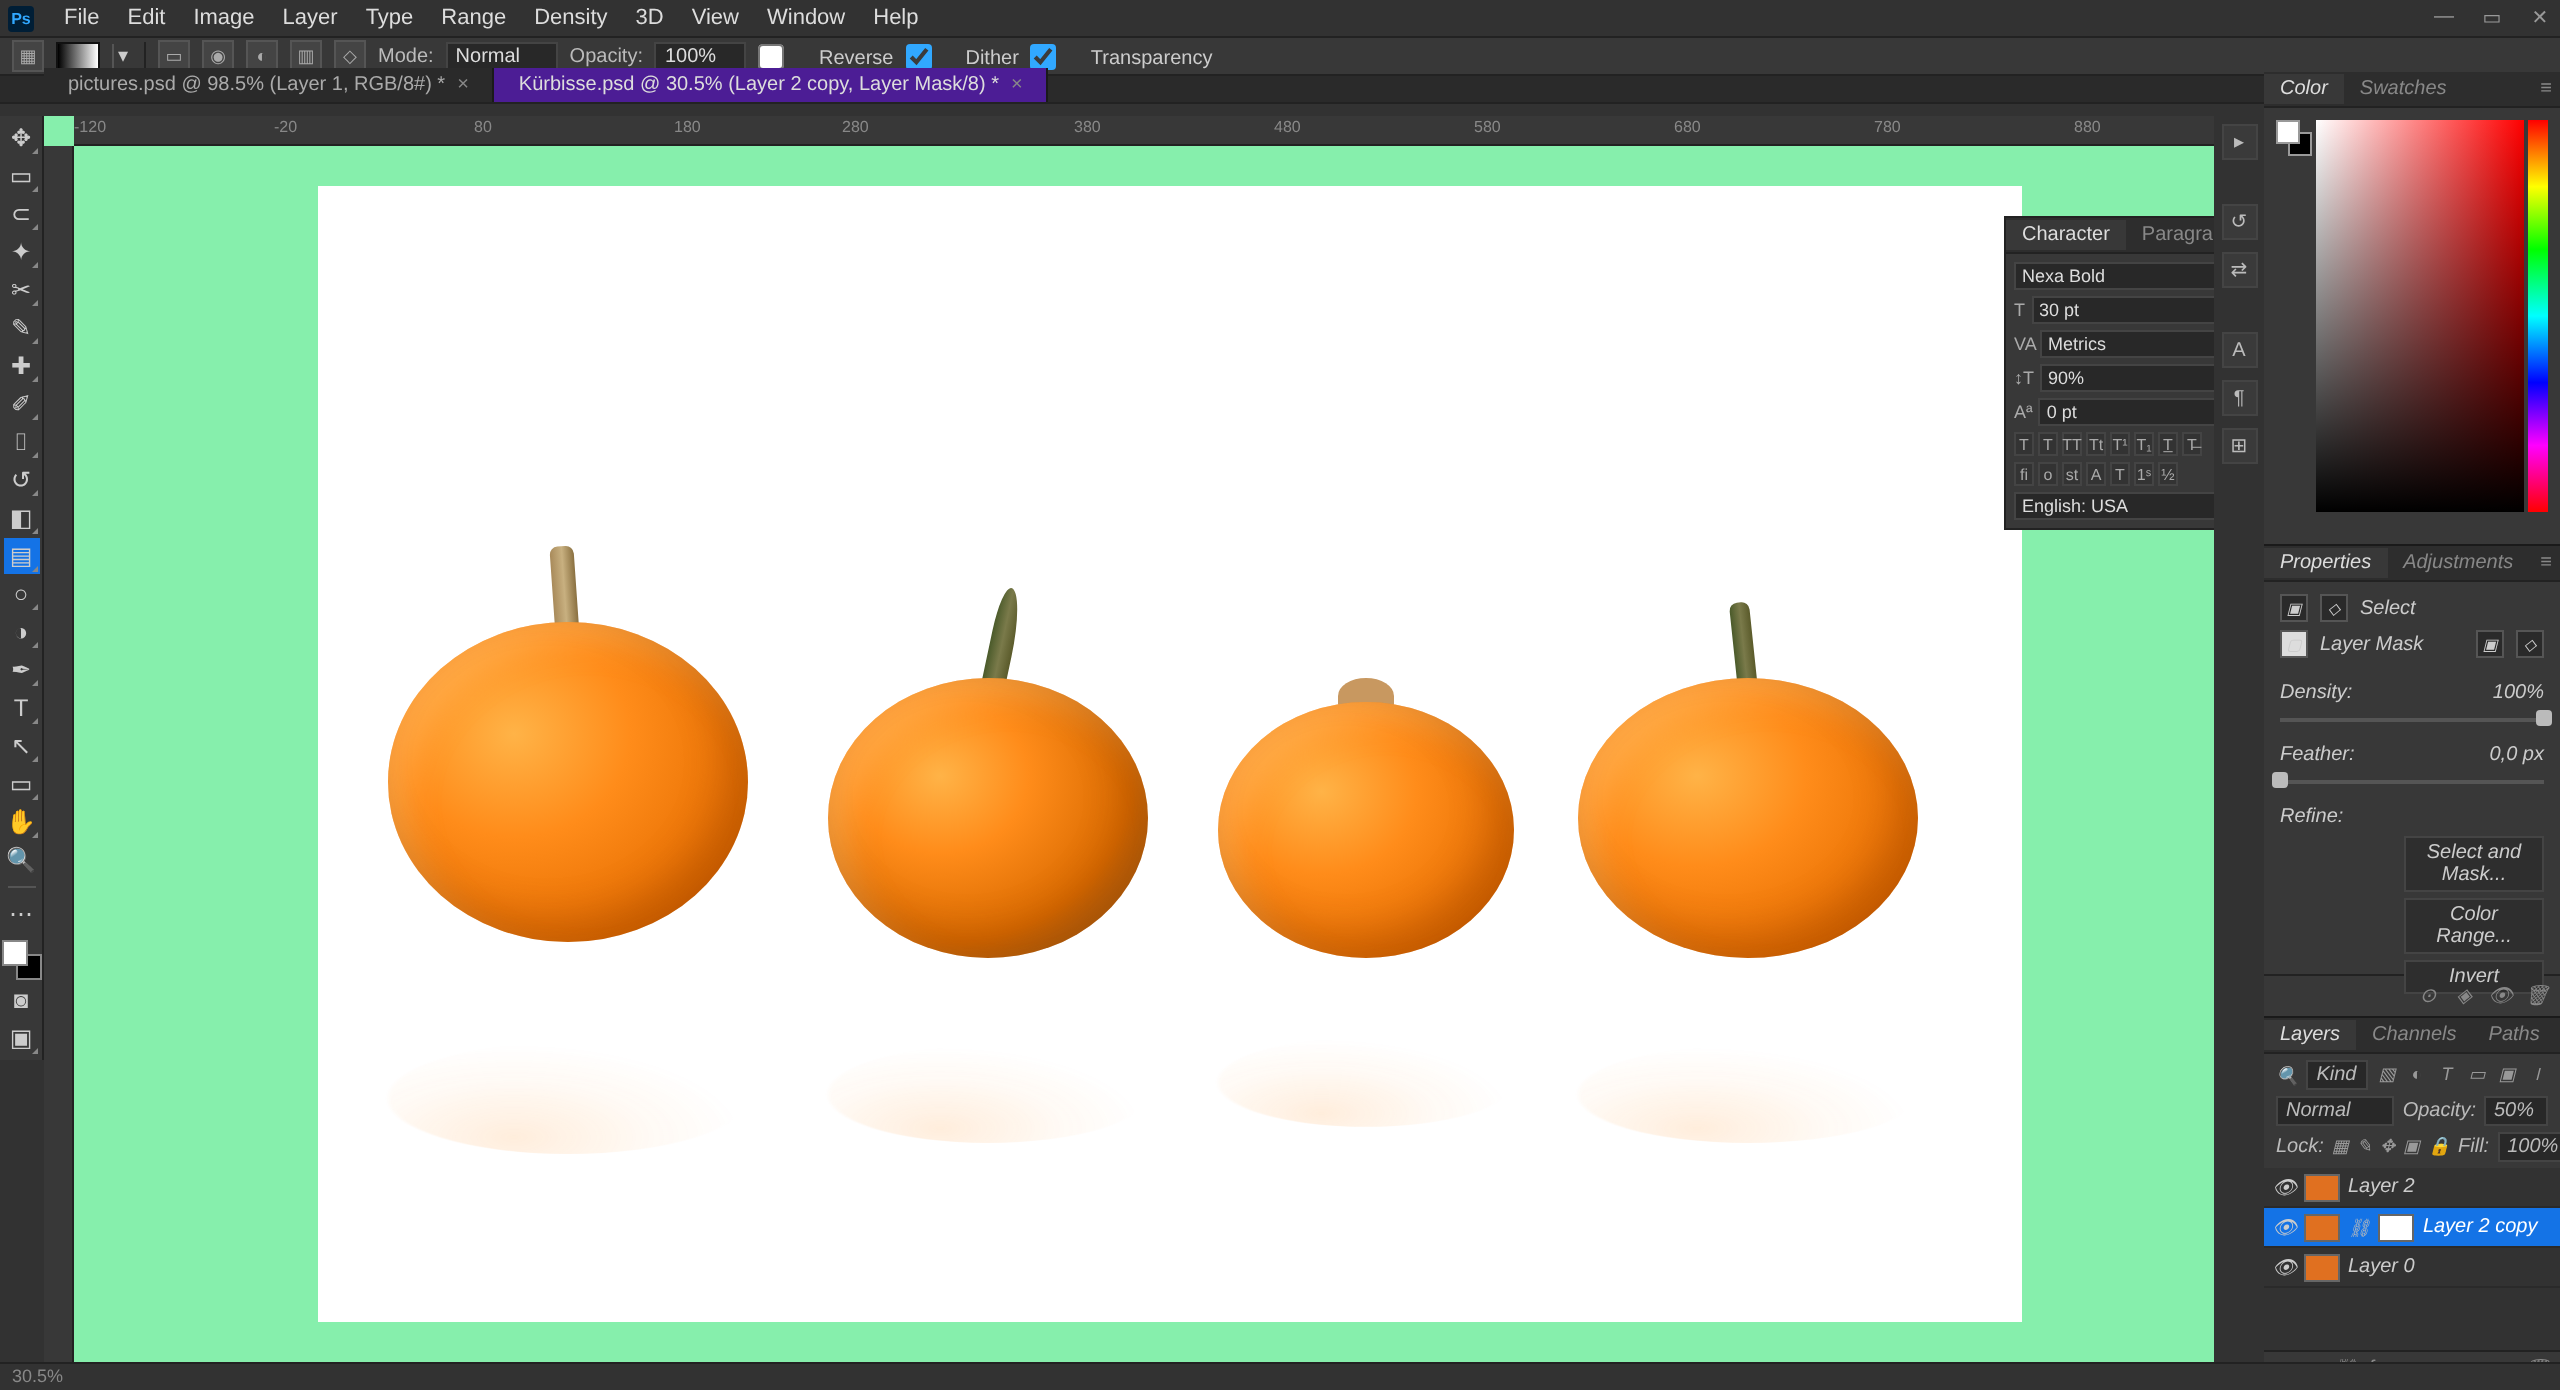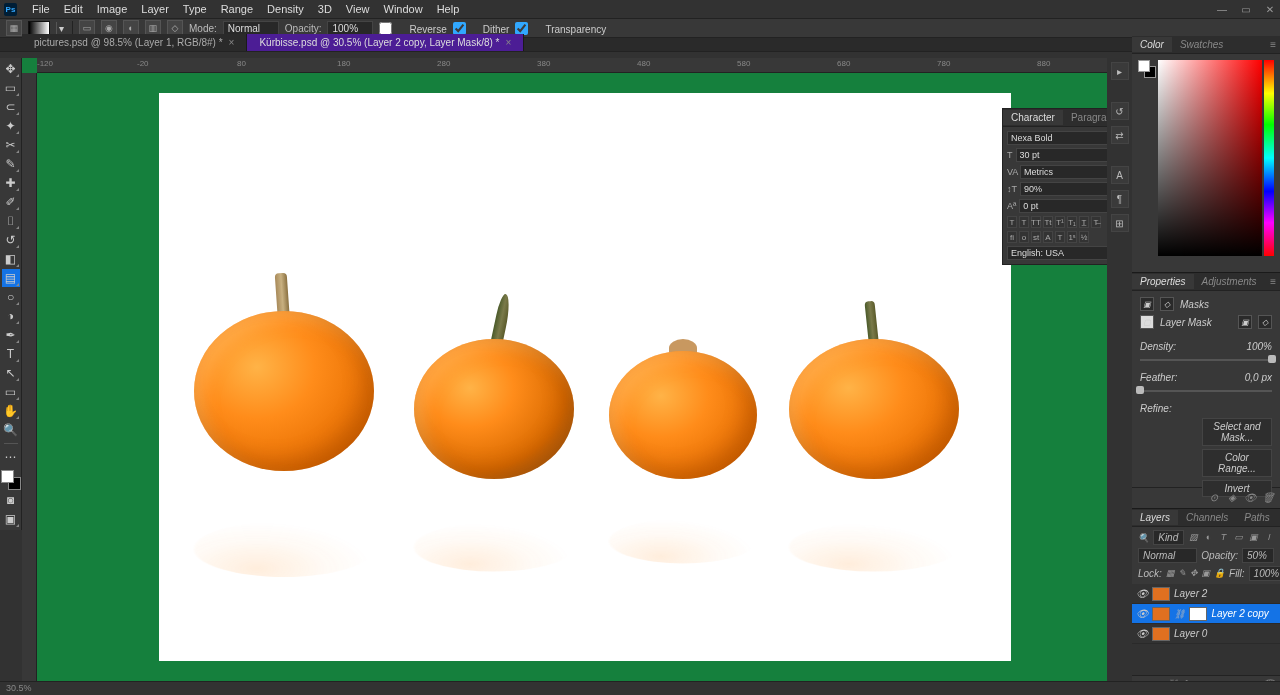--- a/index.html
+++ b/index.html
@@ -24,21 +24,21 @@
 .doc-tab.active { background:#4c1d95; color:#ddd; }
 .doc-tab .close { margin-left:6px; color:#888; }
 .toolbox { position:absolute; left:0; top:58px; width:22px; background:#383838; border-right:1px solid #222; padding:2px 0; display:flex; flex-direction:column; align-items:center; gap:1px;}
 .tool { width:18px; height:18px; display:flex; align-items:center; justify-content:center; color:#ccc; font-size:12px; position:relative;}
 .tool.active { background:#1473e6; }
 .tool .corner { position:absolute; right:1px; bottom:1px; width:0; height:0; border-left:3px solid transparent; border-bottom:3px solid #888;}
 .tool-sep { width:14px; height:1px; background:#555; margin:3px 0;}
 .fb-swatch { position:relative; width:20px; height:20px; margin-top:3px;}
 .fb-swatch .fg { position:absolute; width:13px; height:13px; background:#fff; border:1px solid #888; left:0; top:0;}
 .fb-swatch .bg { position:absolute; width:13px; height:13px; background:#000; border:1px solid #888; right:0; bottom:0;}
-.canvas-zone { position:absolute; left:22px; top:58px; right:148px; bottom:14px; background:#15803d; }
+.canvas-zone { position:absolute; left:22px; top:58px; right:148px; bottom:14px; background:#86efac; }
 .ruler-h { position:absolute; left:15px; right:0; top:0; height:15px; background:#383838; border-bottom:1px solid #222; overflow:hidden; font-size:8px; color:#888;}
 .ruler-h span { position:absolute; top:1px; }
 .ruler-v { position:absolute; left:0; top:15px; bottom:0; width:15px; background:#383838; border-right:1px solid #222; overflow:hidden; font-size:8px; color:#888;}
 .canvas-wrap { position:absolute; left:15px; top:15px; right:0; bottom:0; overflow:hidden; display:flex; align-items:center; justify-content:center;}
 .artboard { width:852px; height:568px; background:#fff; position:relative;}
 .pumpkin { position:absolute; }
 .pumpkin .body { position:absolute; border-radius:50%; background:radial-gradient(ellipse at 35% 35%, #ffb347 0%, #ff8c1a 35%, #e56d00 75%, #b84f00 100%); box-shadow:inset -10px -10px 20px rgba(120,50,0,0.3), inset 10px 10px 15px rgba(255,200,120,0.4);}
 .pumpkin .body::before, .pumpkin .body::after { content:""; position:absolute; top:2%; bottom:2%; border-radius:50%; }
 .pumpkin .stem { position:absolute; left:50%; transform-origin:bottom center; background:linear-gradient(90deg,#4a5a2a,#7a7a4a,#5a5a2a); border-radius:4px 4px 2px 2px;}
 .pumpkin .reflect { position:absolute; border-radius:50%; background:radial-gradient(ellipse at 35% 15%, rgba(255,140,26,0.25) 0%, rgba(255,140,26,0.08) 40%, transparent 70%); transform:scaleY(-0.35); filter:blur(1px); opacity:0.6;}
@@ -179,21 +179,21 @@
   <div class="tool">◙</div>
   <div class="tool">▣<span class="corner"></span></div>
 </div>
 
 <div class="canvas-zone">
   <div class="ruler-h">
       <span style="left: 0px;">-120</span>
       <span style="left: 100px;">-20</span>
       <span style="left: 200px;">80</span>
       <span style="left: 300px;">180</span>
-      <span style="left: 400px;">280</span>
+      <span style="left: 384px;">280</span>
       <span style="left: 500px;">380</span>
       <span style="left: 600px;">480</span>
       <span style="left: 700px;">580</span>
       <span style="left: 800px;">680</span>
       <span style="left: 900px;">780</span>
       <span style="left: 1000px;">880</span>
     </div>
   <div class="ruler-v"></div>
   <div class="canvas-wrap">
     <div class="artboard">
@@ -319,21 +319,21 @@
   <div class="panel">
     <div class="panel-tabs">
       <span class="panel-tab active">Properties</span>
       <span class="panel-tab">Adjustments</span>
       <span class="panel-menu">≡</span>
     </div>
     <div class="prop-body">
       <div class="prop-row">
           <span class="box-ico">▣</span>
           <span class="box-ico">◇</span>
-          <span>Masks</span>
+          <span>Select</span>
         </div>
       <div class="prop-row">
           <span class="box-ico" style="background:#ddd">▢</span>
           <span style="flex:1">Layer Mask</span>
           <span class="box-ico">▣</span>
           <span class="box-ico">◇</span>
         </div>
       <div style="height:8px"></div>
       <div class="prop-row">
           <span style="flex:1">Density:</span>

